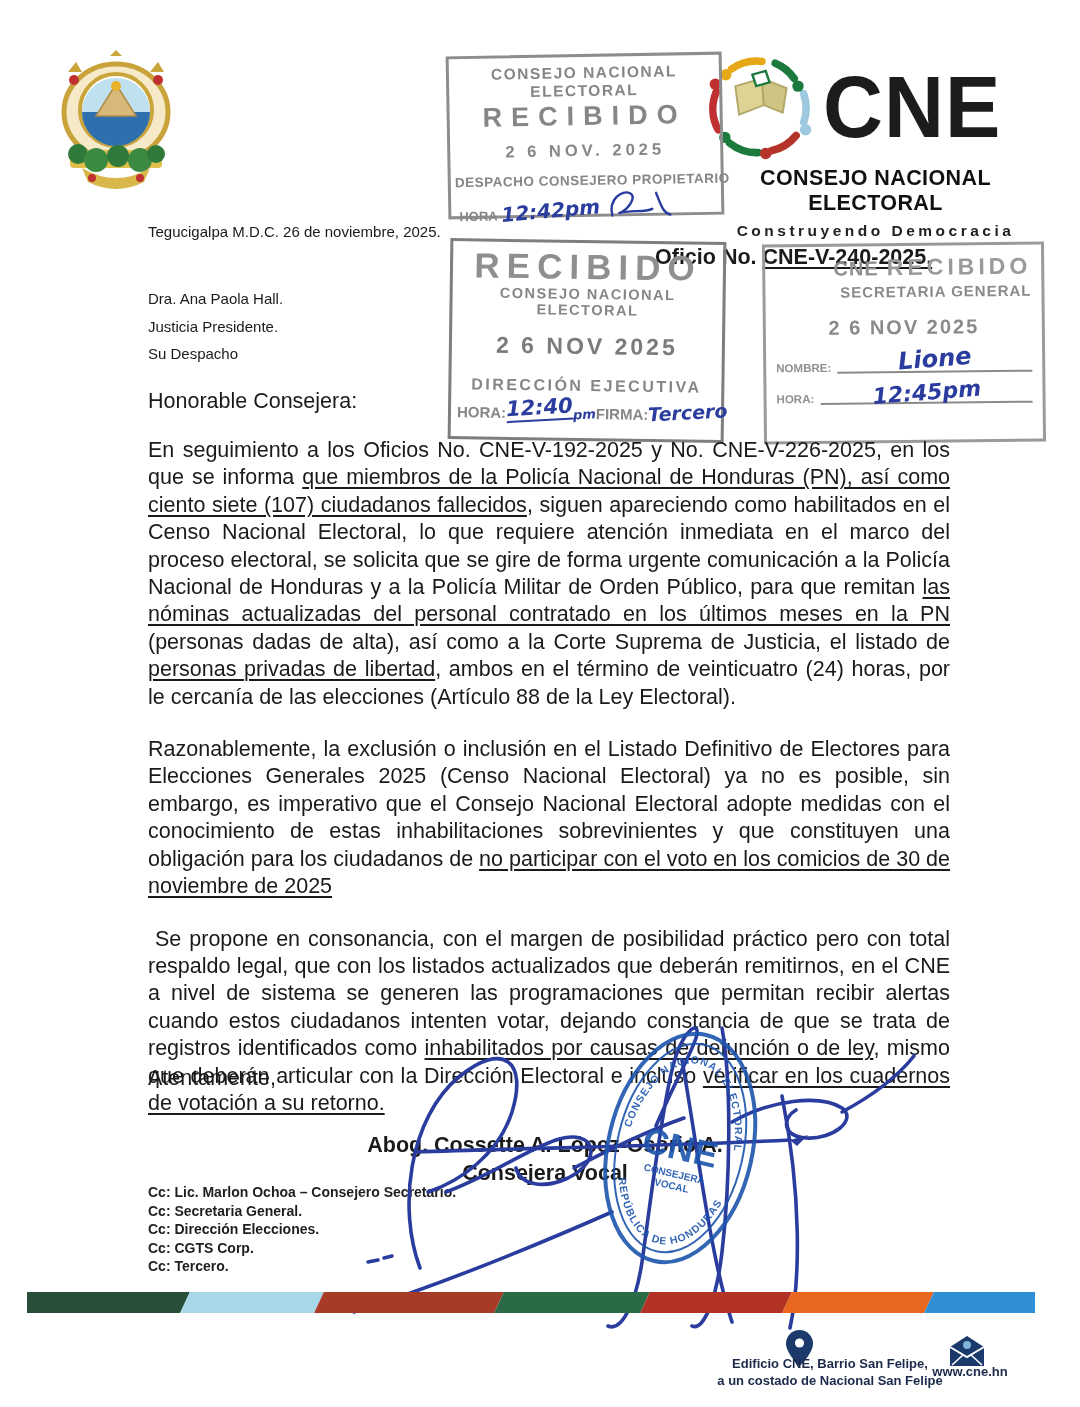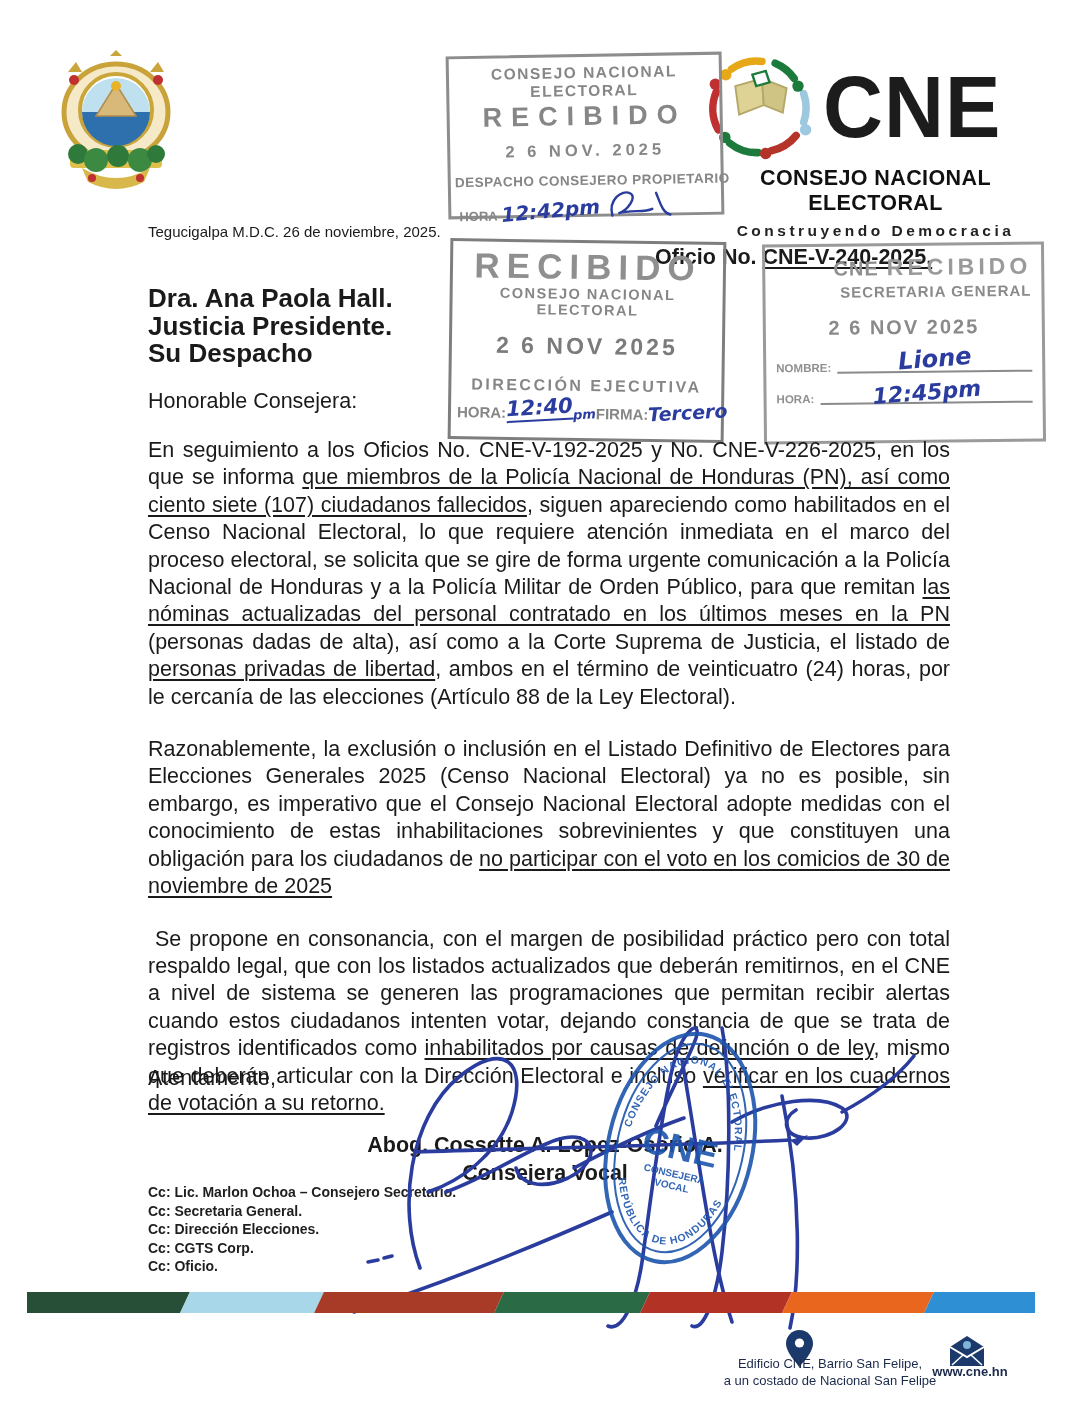--- a/index.html
+++ b/index.html
@@ -48,33 +48,33 @@
   .ss-date{font-size:20px;letter-spacing:2px;font-weight:bold;text-align:center;margin-top:16px;color:#8a8a8a;}
   .ss-field{display:flex;align-items:flex-end;gap:6px;margin-top:10px;}
   .ss-label{font-size:11.5px;font-weight:bold;color:#8f8f8f;}
   .ss-line{flex:1;border-bottom:2px solid #8a8a8a;text-align:center;line-height:.9;}
 
   .hand{font-family:"DejaVu Sans",sans-serif;font-style:italic;font-weight:bold;color:#2a3c9e;
         transform:rotate(-4deg);display:inline-block;}
 
   .date-line{left:148px;top:223px;font-size:15px;}
   .oficio{left:655px;top:245px;font-size:21.5px;font-weight:bold;white-space:nowrap;}
-  .recipient{left:148px;top:285px;font-size:26px;font-weight:bold;line-height:27.5px;}
+  .recipient{left:148px;top:285px;font-size:15px;font-weight:normal;line-height:27.5px;}
   .salutation{left:148px;top:389px;font-size:21.5px;}
   .paragraphs{left:148px;top:437px;}
   .closing{left:148px;top:1017px;font-size:21.5px;}
   .valediction{left:148px;top:1066px;font-size:21.5px;}
   .signer-block{left:330px;top:1131px;width:430px;text-align:center;font-size:21.5px;font-weight:bold;line-height:28px;}
   .cc-block{left:148px;top:1183px;font-size:14px;font-weight:bold;line-height:18.6px;color:#1e1e1e;}
 
   .footer-bar{left:27px;top:1292px;width:1008px;height:21px;overflow:hidden;}
   .bar-row{display:flex;height:100%;transform:skewX(-25deg);transform-origin:center;margin:0 -14px;}
   .bar-seg{height:100%;}
 
-  .footer-address{left:690px;top:1355px;width:280px;text-align:center;font-size:13px;font-weight:normal;
+  .footer-address{left:690px;top:1355px;width:280px;text-align:center;font-size:13px;font-weight:bold;
                   color:#1b2a4a;line-height:17px;}
   .footer-web{left:905px;top:1364px;width:130px;text-align:center;font-size:13px;font-weight:bold;color:#1b2a4a;}
   .icon-pin{left:786px;top:1330px;}
   .icon-mail{left:948px;top:1336px;}
 
   svg{display:block;}
   .overlay{pointer-events:none;}
 </style>
 </head>
 <body>
@@ -201,21 +201,21 @@
   <div class="abs signer-block">
     <div>Abog. Cossette A. López-Osorio A.</div>
     <div>Consejera Vocal</div>
   </div>
 
   <div class="abs cc-block">
       <div>Cc: Lic. Marlon Ochoa – Consejero Secretario.</div>
       <div>Cc: Secretaria General.</div>
       <div>Cc: Dirección Elecciones.</div>
       <div>Cc: CGTS Corp.</div>
-      <div>Cc: Oficio.</div>
+      <div>Cc: Tercero.</div>
     </div>
 
   <svg class="abs overlay" style="left:350px;top:1000px;" width="690" height="345" viewBox="0 0 690 345">
     <g fill="none" stroke="#2a3c9e" stroke-width="3.6" stroke-linecap="round">
       <path d="M18,262 l10,-2 M34,258 l8,-2"></path>
       <path d="M70,268 C48,210 58,118 110,76 C152,42 178,60 162,112 C148,156 108,182 78,192"></path>
       <path d="M96,192 C140,176 176,150 206,140 C246,127 254,160 218,178 C192,190 170,184 166,168"></path>
       <path d="M224,168 C262,148 300,130 334,118"></path>
       <path d="M306,126 C322,88 340,56 346,38 C352,18 332,28 322,70 C310,120 300,206 292,262 C286,302 272,332 258,326"></path>
       <path d="M372,28 C382,84 380,184 372,252 C367,296 354,332 342,326"></path>

